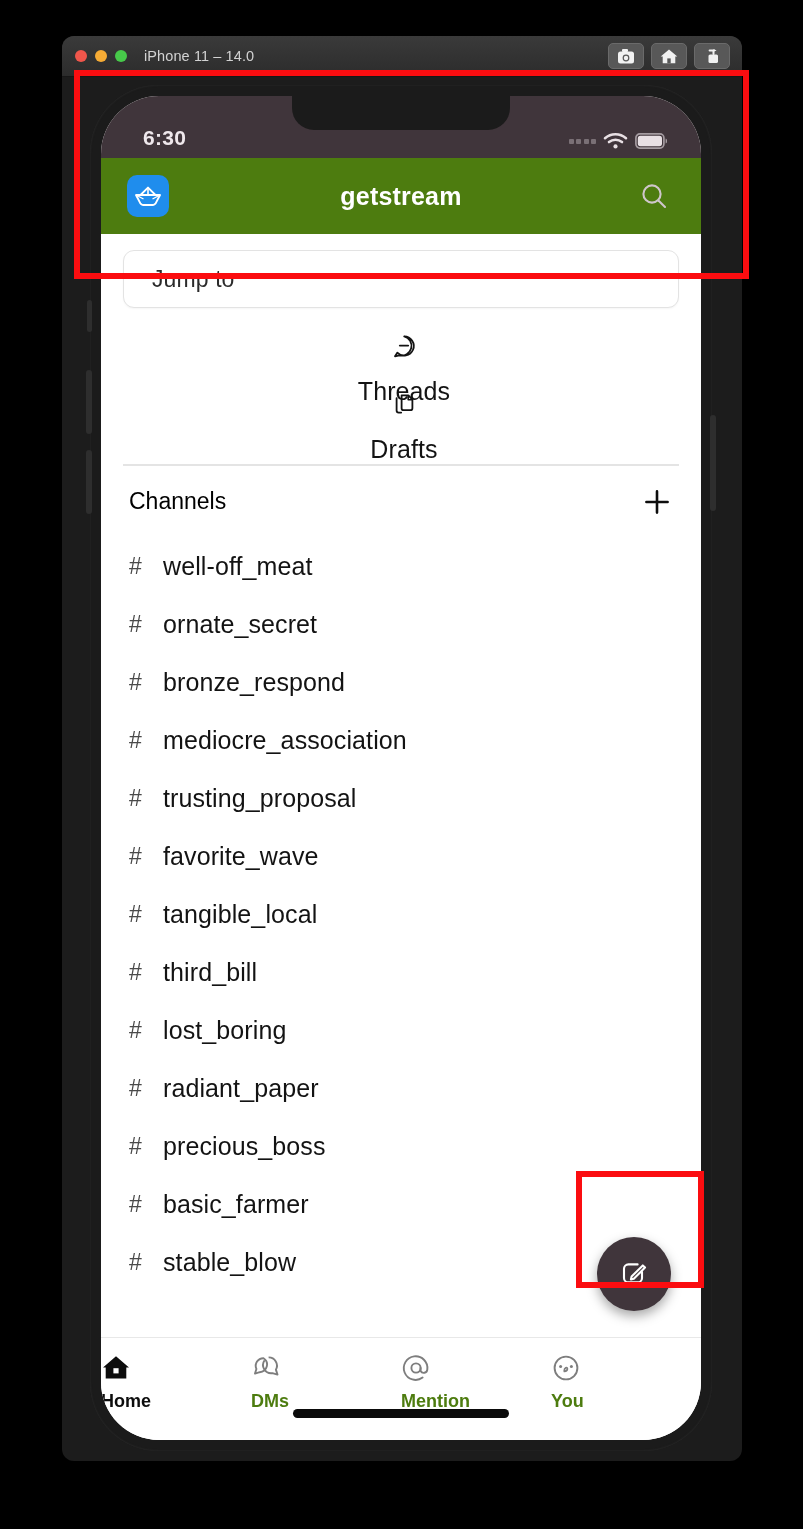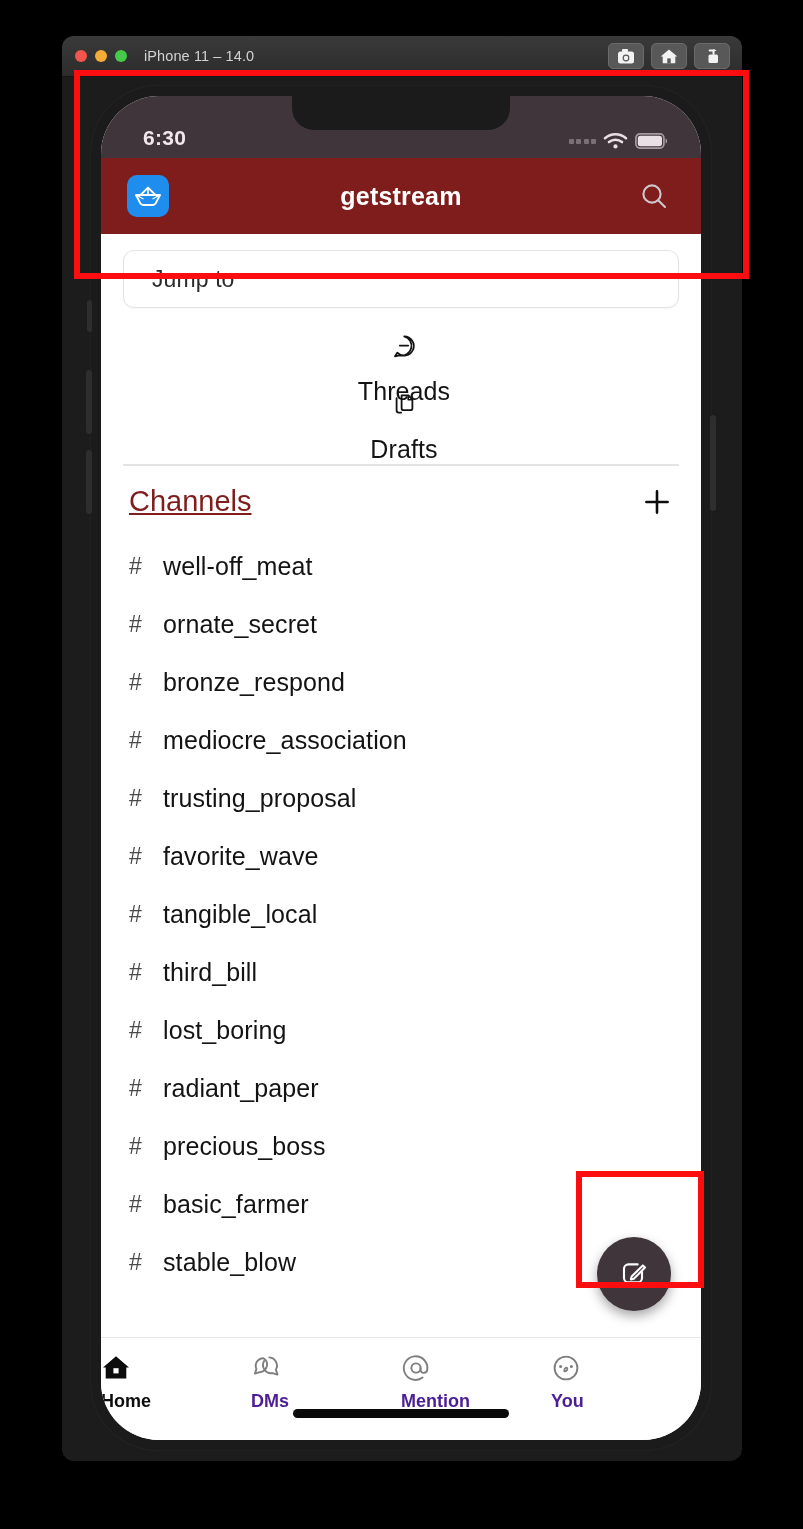--- a/index.html
+++ b/index.html
@@ -172,21 +172,21 @@
     width: 218px;
     height: 38px;
     background: #1b1b1b;
     border-bottom-left-radius: 22px;
     border-bottom-right-radius: 22px;
   }
 
   
   .app-header {
     height: 76px;
-    background: #7f1d1d;
+    background: #4d7c0f;
     display: flex;
     align-items: center;
     padding: 0 26px;
     position: relative;
   }
   .logo-tile {
     width: 42px;
     height: 42px;
     background: #1f8ded;
     border-radius: 10px;
@@ -263,23 +263,22 @@
   }
 
   .section-head {
     height: 72px;
     display: flex;
     align-items: center;
     justify-content: space-between;
     padding-left: 6px;
   }
   .section-head .ttl {
-    font-size: 29px;
-    color: #7f1d1d;
-    text-decoration: underline;
+    font-size: 23px;
+    color: #000000;
   }
   .plus-btn {
     width: 40px; height: 40px;
     display: flex; align-items: center; justify-content: center;
     margin-right: 2px;
   }
 
   .channel-row {
     height: 58px;
     display: flex;
@@ -324,21 +323,21 @@
   }
   .tab {
     flex: 1;
     display: flex;
     flex-direction: column;
     align-items: flex-start;
     gap: 7px;
   }
   .tab .tlabel {
     font-size: 18px;
-    color: #4c1d95;
+    color: #4d7c0f;
     font-weight: 600;
   }
   .tab.active .tlabel { color: #0d0d0d; }
   .tabicon { height: 32px; display: flex; align-items: center; }
 
   .home-indicator {
     position: absolute;
     left: 50%;
     transform: translateX(-50%);
     bottom: 22px;

